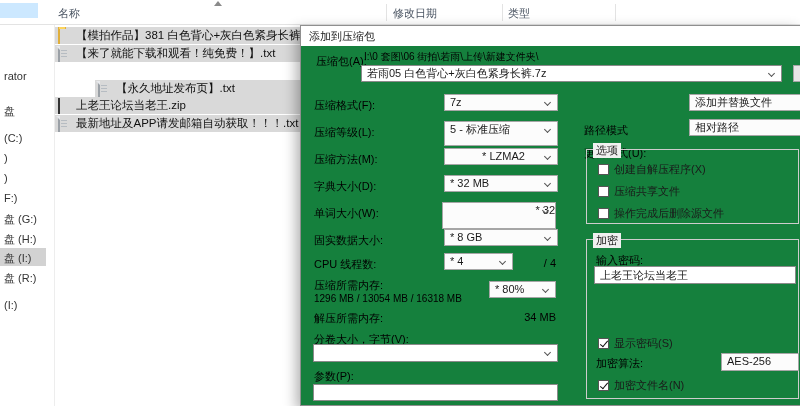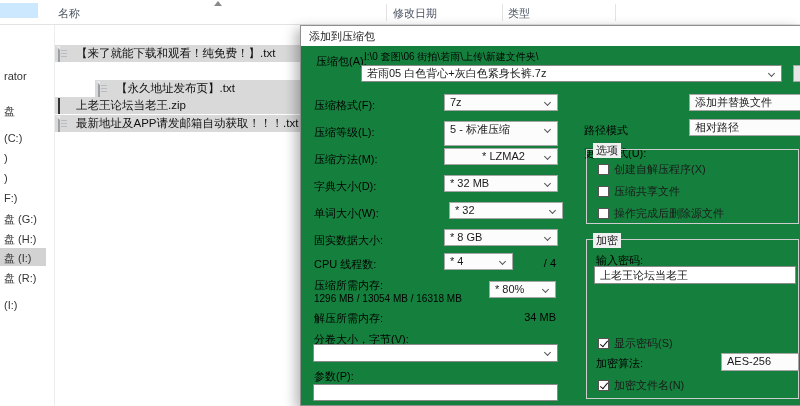--- a/index.html
+++ b/index.html
@@ -96,20 +96,24 @@
   <span class="abs side-frag" style="top:132px;">(C:)</span>
   <span class="abs side-frag" style="top:152px;">)</span>
   <span class="abs side-frag" style="top:172px;">)</span>
   <span class="abs side-frag" style="top:192px;">F:)</span>
   <span class="abs side-frag" style="top:212px;">盘 (G:)</span>
   <span class="abs side-frag" style="top:232px;">盘 (H:)</span>
   <span class="abs side-frag" style="top:251px;">盘 (I:)</span>
   <span class="abs side-frag" style="top:271px;">盘 (R:)</span>
   <span class="abs side-frag" style="top:299px;">(I:)</span>
 
+  <div class="abs file-row" style="top:27px;">
+    <span class="ficon"><span class="icon-folder"></span></span>
+    <span class="fname">【模拍作品】381 白色背心+灰白色紧身长裤</span>
+  </div>
   <div class="abs file-row" style="top:45px;">
     <span class="ficon"><span class="icon-txt"></span></span>
     <span class="fname">【来了就能下载和观看！纯免费！】.txt</span>
   </div>
   <div class="abs file-row" style="top:80px;margin-left:40px;">
     <span class="ficon"><span class="icon-txt"></span></span>
     <span class="fname">【永久地址发布页】.txt</span>
   </div>
   <div class="abs file-row" style="top:97px;">
     <span class="ficon"><span class="icon-zip"></span></span>
@@ -147,21 +151,21 @@
     <div class="abs combo" style="left:143px;top:102px;width:114px;height:17px;text-align:center;">
       <span>* LZMA2</span><span class="chev"></span>
     </div>
 
     <span class="abs lbl" style="left:13px;top:133px;">字典大小(D):</span>
     <div class="abs combo" style="left:143px;top:129px;width:114px;height:17px;">
       <span>* 32 MB</span><span class="chev"></span>
     </div>
 
     <span class="abs lbl" style="left:13px;top:160px;">单词大小(W):</span>
-    <div class="abs combo" style="left:148px;top:156px;width:114px;height:17px;">
+    <div class="abs combo" style="left:141px;top:156px;width:114px;height:27px;text-align:right;">
       <span>* 32</span><span class="chev"></span>
     </div>
 
     <span class="abs lbl" style="left:13px;top:187px;">固实数据大小:</span>
     <div class="abs combo" style="left:143px;top:183px;width:114px;height:17px;">
       <span>* 8 GB</span><span class="chev"></span>
     </div>
 
     <span class="abs lbl" style="left:13px;top:211px;">CPU 线程数:</span>
     <div class="abs combo" style="left:143px;top:207px;width:69px;height:17px;">

